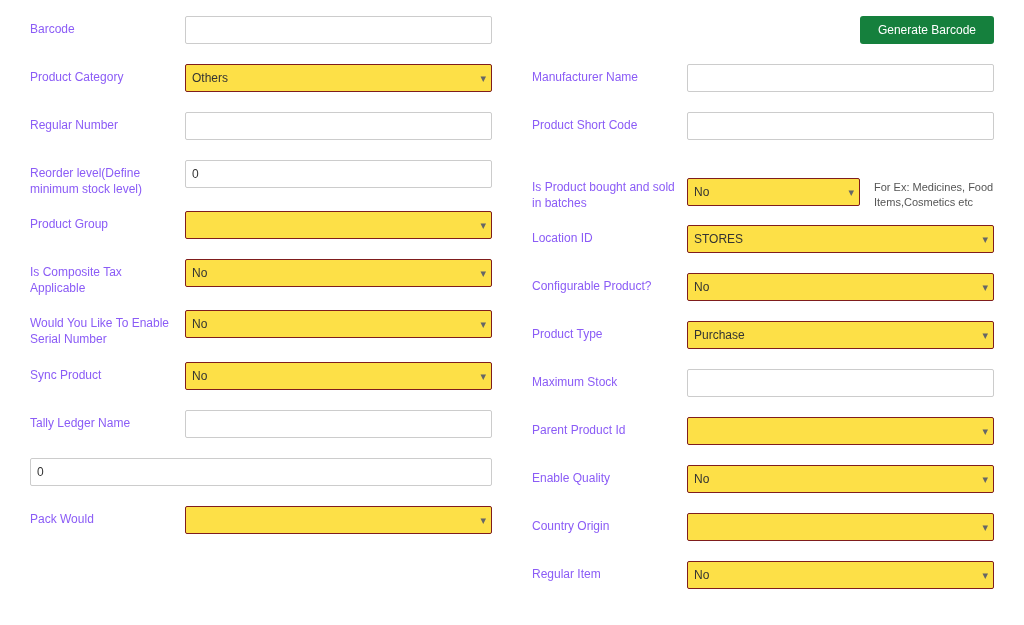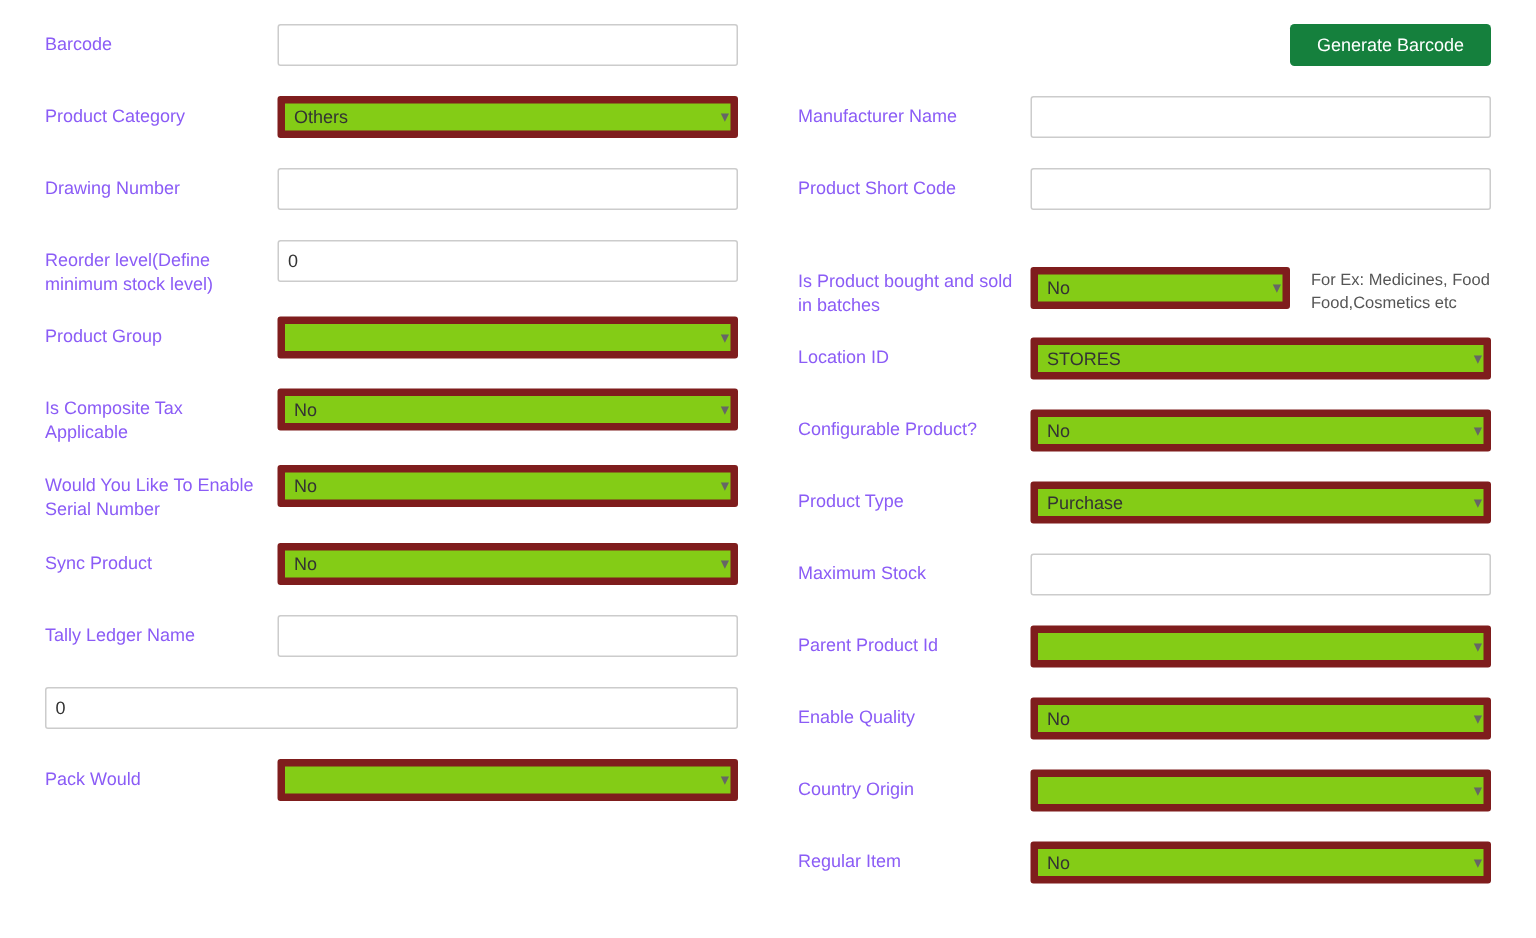--- a/index.html
+++ b/index.html
@@ -57,26 +57,26 @@
       resize: vertical;
       outline: none;
     }
     .select-wrapper {
       position: relative;
       width: 100%;
     }
     .select-wrapper select {
       width: 100%;
       height: 28px;
-      border: 5px solid #7f1d1d;
+      border: 1px solid #7f1d1d;
       border-radius: 2px;
       padding: 0 24px 0 6px;
       font-size: 12px;
       color: #333;
-      background: #84cc16;
+      background: #fde047;
       appearance: none;
       -webkit-appearance: none;
       outline: none;
       cursor: pointer;
     }
     .select-wrapper::after {
       content: '▾';
       position: absolute;
       right: 6px;
       top: 50%;
@@ -134,21 +134,21 @@
             <option>Others</option>
             <option>Electronics</option>
             <option>Food</option>
             <option>Medicines</option>
           </select>
         </div>
       </div>
     </div>
 
     <div class="form-row">
-      <div class="form-label">Drawing Number</div>
+      <div class="form-label">Regular Number</div>
       <div class="form-control">
         <input type="text" style="">
       </div>
     </div>
 
     <div class="form-row">
       <div class="form-label">Reorder level(Define minimum stock level)</div>
       <div class="form-control">
         <input type="text" value="0" style="">
       </div>
@@ -259,21 +259,21 @@
     <div class="form-row">
       <div class="form-label">Is Product bought and sold in batches</div>
       <div class="form-control">
         <div class="inline-select-row">
           <div class="select-wrapper">
             <select>
               <option>No</option>
               <option>Yes</option>
             </select>
           </div>
-          <div class="right-note">For Ex: Medicines, Food Food,Cosmetics etc</div>
+          <div class="right-note">For Ex: Medicines, Food Items,Cosmetics etc</div>
         </div>
       </div>
     </div>
 
     <div class="form-row">
       <div class="form-label">Location ID</div>
       <div class="form-control">
         <div class="select-wrapper">
           <select>
             <option>STORES</option>

